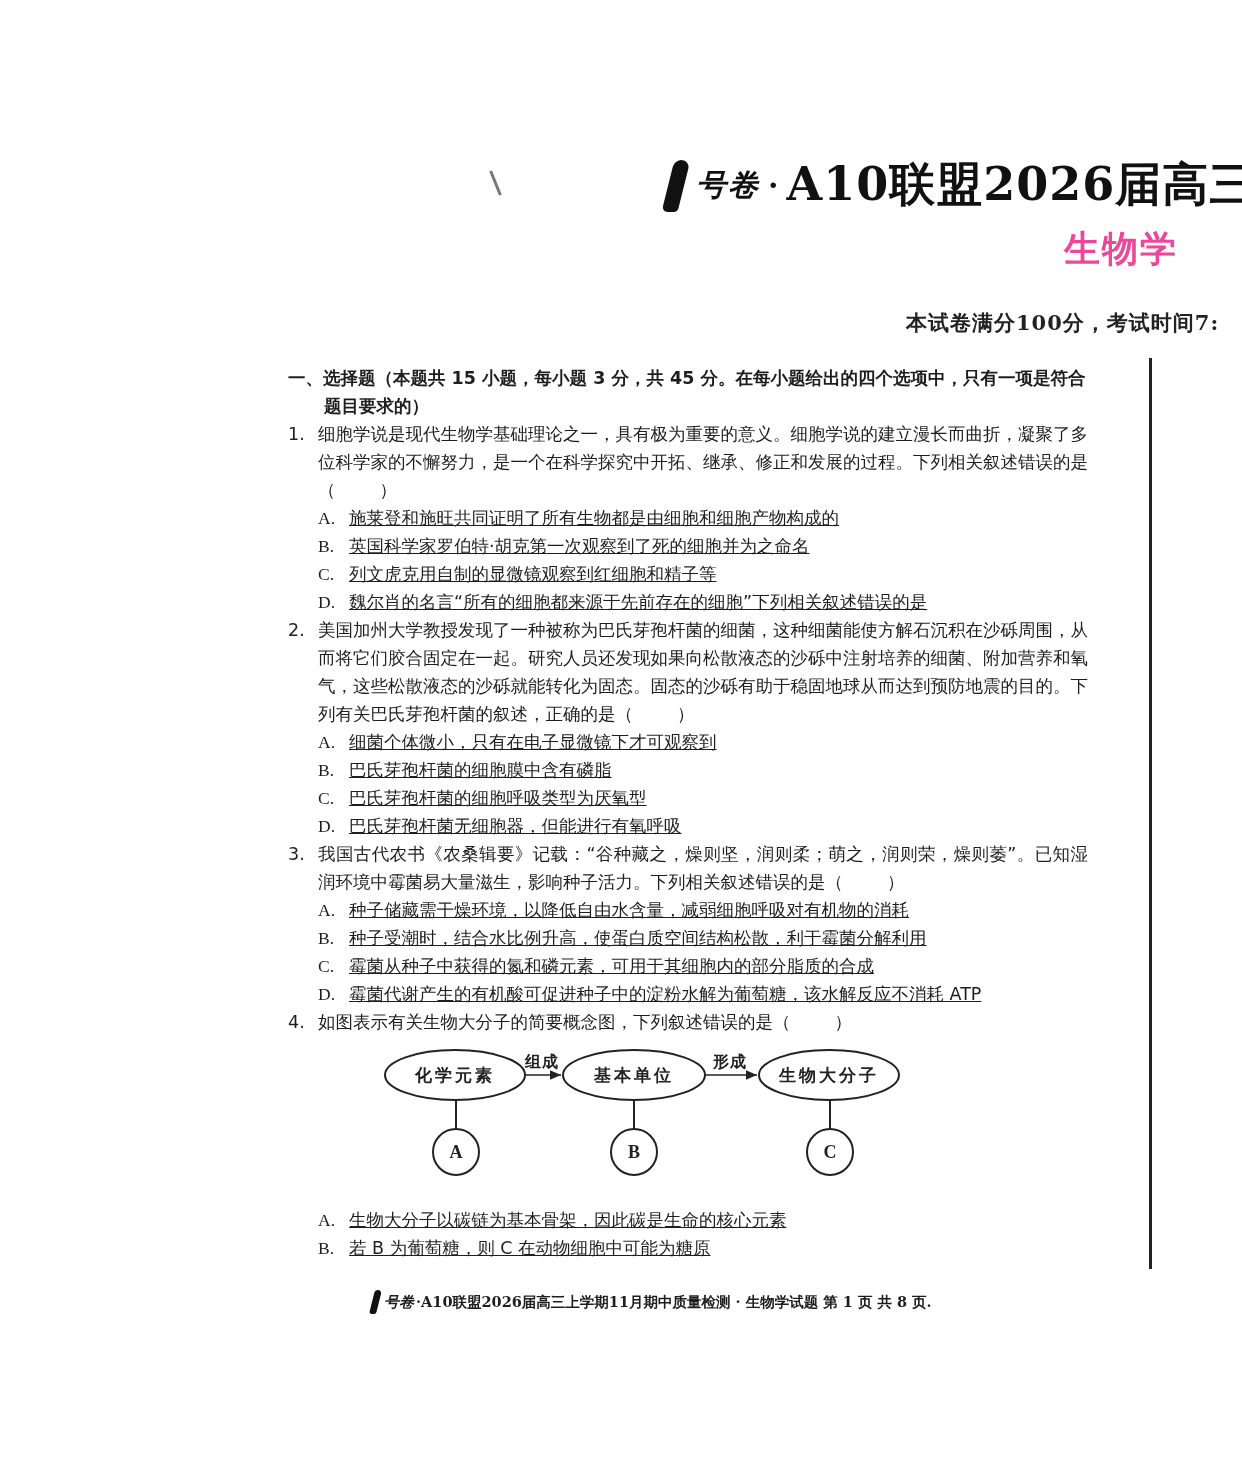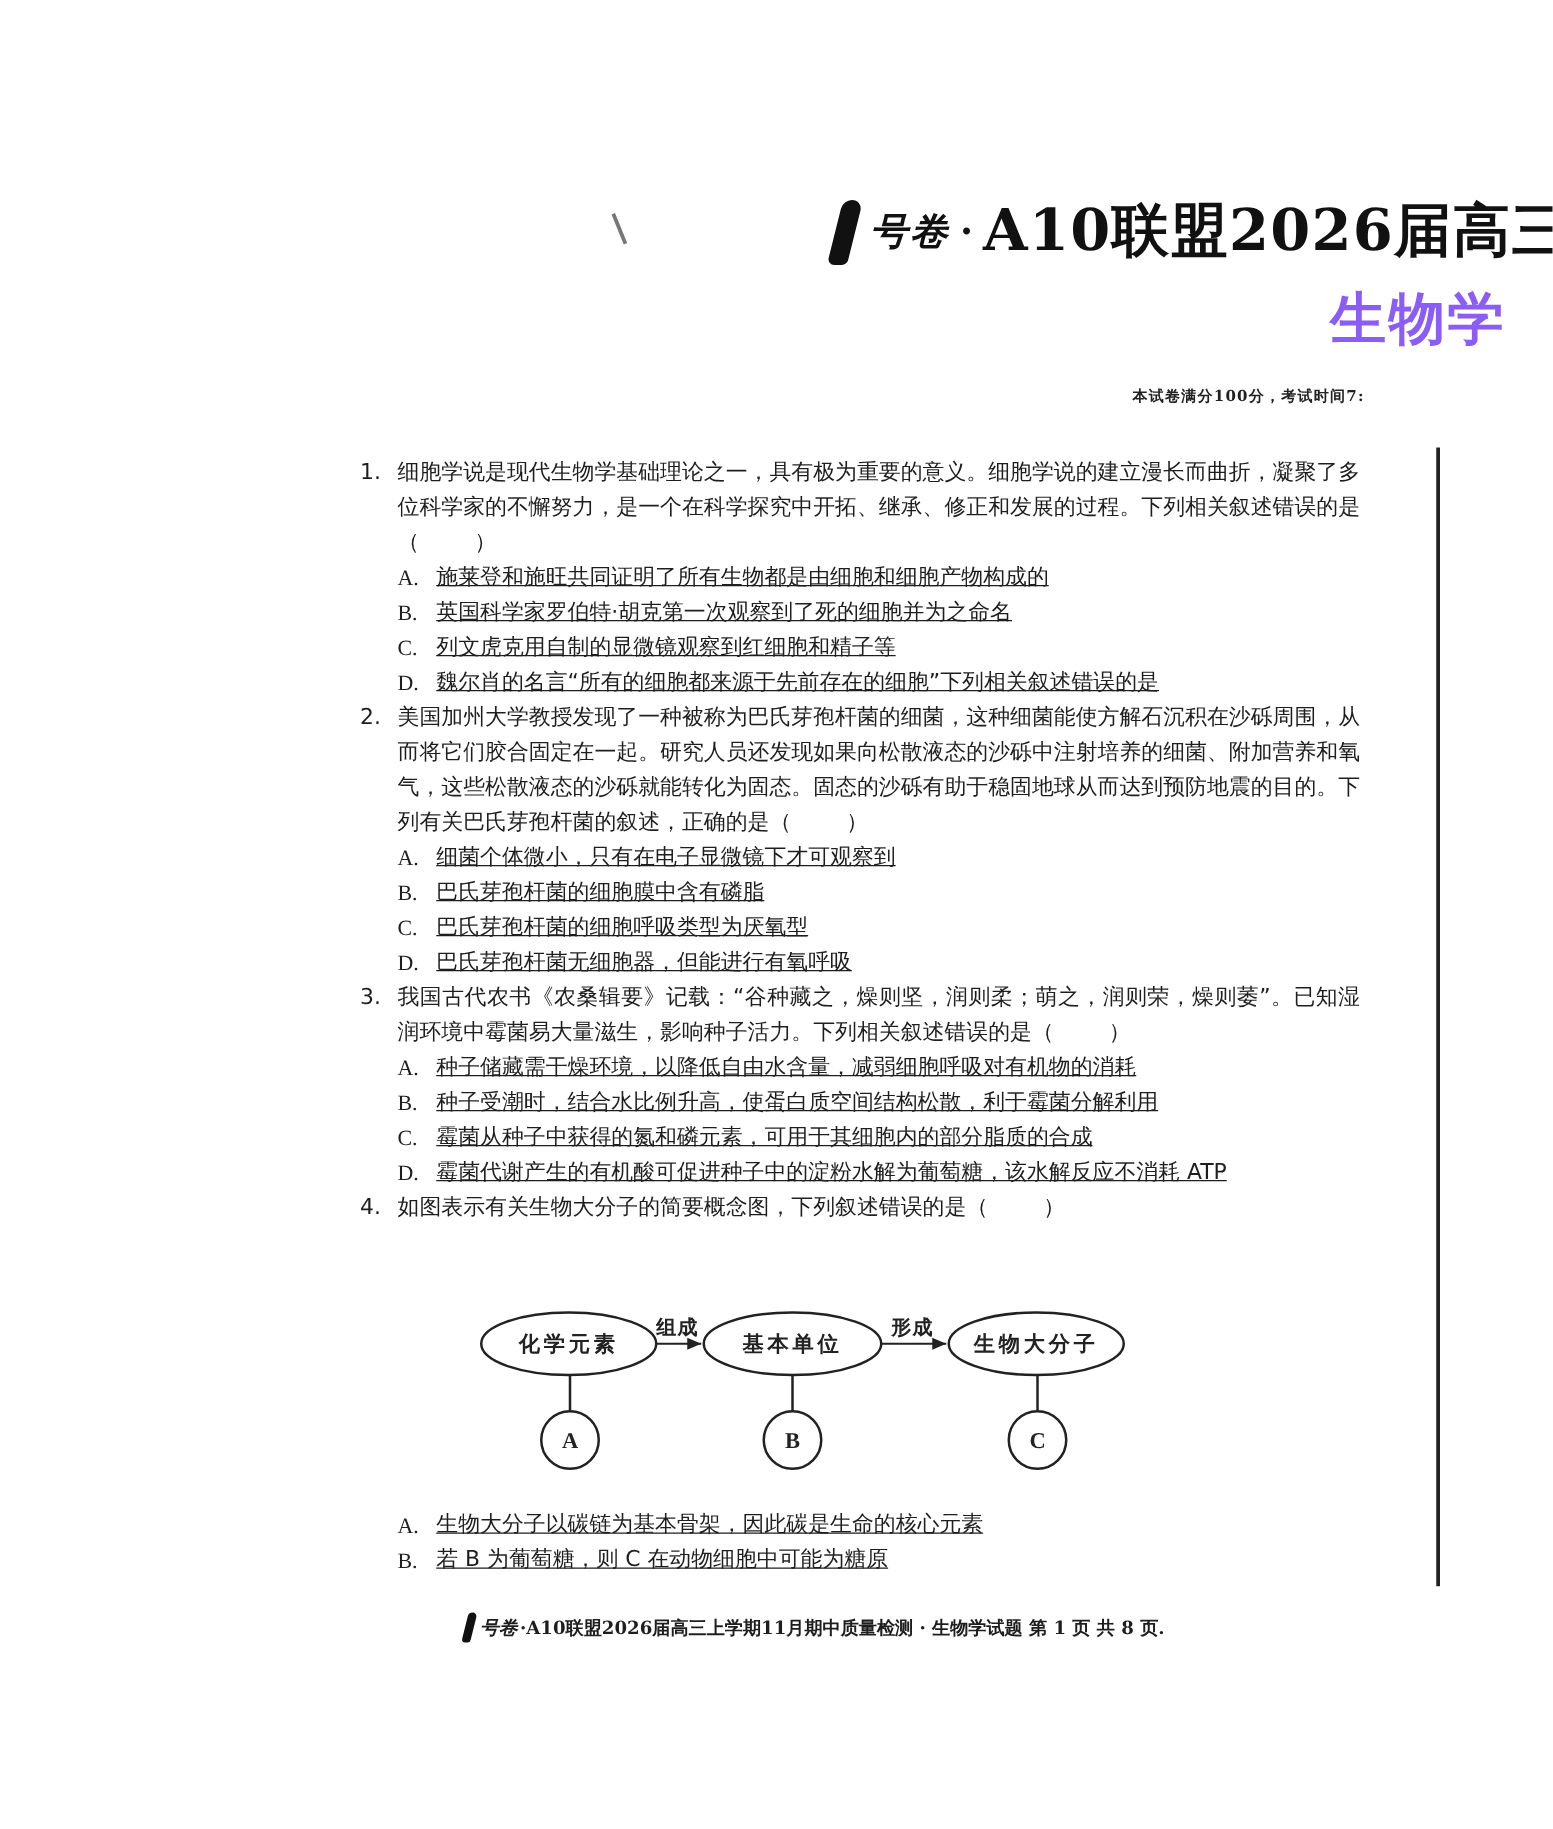--- a/index.html
+++ b/index.html
@@ -54,30 +54,30 @@
     }
     .title-main {
       font-family: "DejaVu Serif", serif;
       font-size: 46px;
       font-weight: bold;
       color: #111;
       letter-spacing: 1px;
     }
     .subject-title {
       left: 1064px; top: 225px;
-      font-size: 45px;
-      font-weight: bold;
-      color: #8b5cf6;
+      font-size: 36px;
+      font-weight: bold;
+      color: #ec4899;
       white-space: nowrap;
       letter-spacing: 2px;
       font-family: Liberation Serif, serif;
     }
     .exam-info {
       left: 906px; top: 309px;
-      font-size: 12px;
+      font-size: 21px;
       font-weight: bold;
       color: #222;
       white-space: nowrap;
       letter-spacing: 1px;
     }
 
     
     .margin-rule {
       left: 1149px; top: 358px;
       width: 3px; height: 911px;
@@ -185,20 +185,21 @@
   <span class="logo-text">号卷</span>
   <span class="title-dot">·</span>
   <span class="title-main">A10联盟2026届高三</span>
 </div>
 <div class="abs subject-title">生物学</div>
 <div class="abs exam-info">本试卷满分100分，考试时间7:</div>
 
 <div class="abs margin-rule"></div>
 
 <div class="abs content">
+  <div class="section-head">一、选择题（本题共 15 小题，每小题 3 分，共 45 分。在每小题给出的四个选项中，只有一项是符合题目要求的）</div>
 
   <div class="q">
     <span class="q-num">1.</span>
     <span class="q-body"><span>细胞学说是现代生物学基础理论之一，具有极为重要的意义。细胞学说的建立漫长而曲折，凝聚了多位科学家的不懈努力，是一个在科学探究中开拓、继承、修正和发展的过程。下列相关叙述错误的是（</span><span class="paren-gap"></span><span>）</span></span>
   </div>
   <div class="opt">
       <span class="opt-letter">A.</span>
       <span class="opt-text">施莱登和施旺共同证明了所有生物都是由细胞和细胞产物构成的</span>
     </div>
   <div class="opt">

